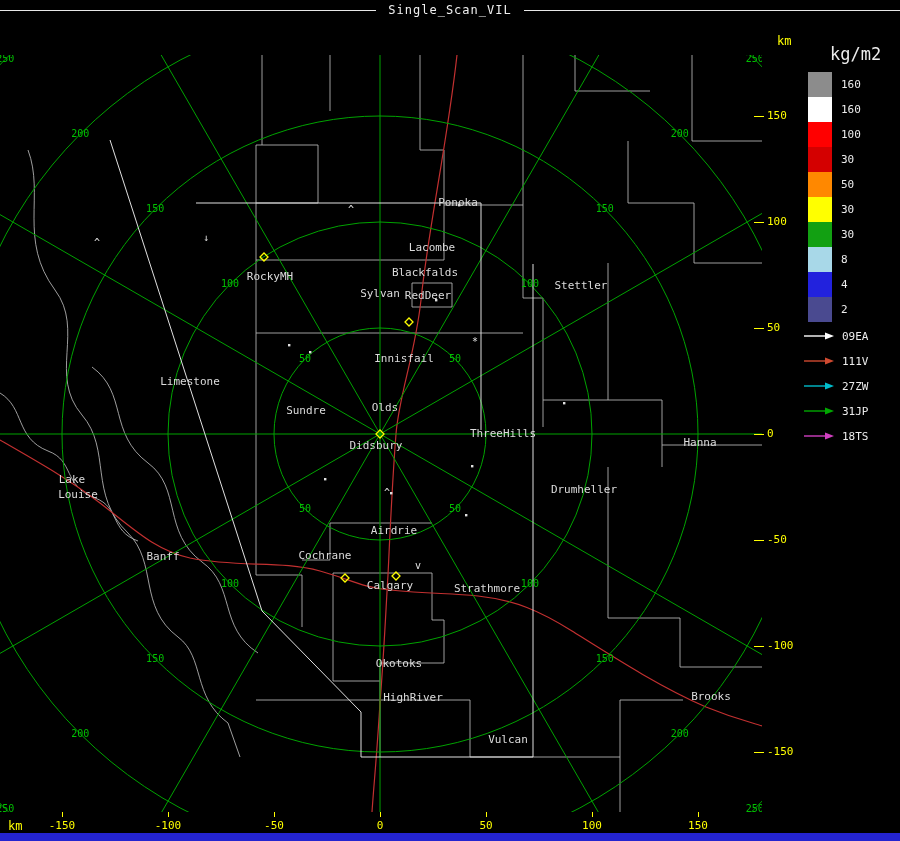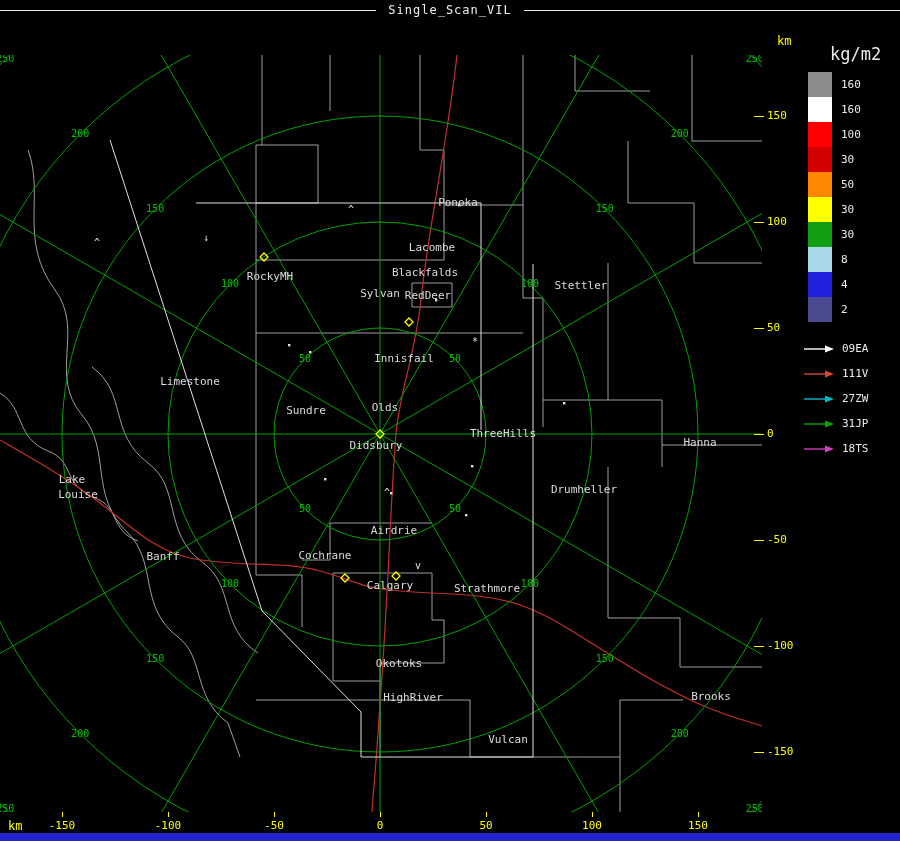--- a/index.html
+++ b/index.html
@@ -18,21 +18,21 @@
   .btick{position:absolute;top:0;width:1px;height:5px;background:#ffff00;}
   .blabel{position:absolute;top:7px;width:44px;text-align:center;color:#ffff00;font-size:11px;}
   .km-bottom{position:absolute;left:8px;top:7px;color:#ffff00;font-size:12px;}
   #panel{position:absolute;left:800px;top:30px;width:100px;height:800px;}
   .cb-unit{position:absolute;left:30px;top:14px;color:#ececec;font-size:17px;}
   #colorbar{position:absolute;left:8px;top:42px;}
   .cb-row{display:flex;align-items:center;height:25px;text-align:center;}
   .cb-swatch{width:24px;height:25px;}
   .cb-label{margin-left:9px;color:#ececec;font-size:11px;}
   #sites{position:absolute;left:2px;top:300px;}
-  .site-row{display:flex;align-items:flex-end;height:25px;}
+  .site-row{display:flex;align-items:flex-start;height:25px;}
   .site-label{margin-left:6px;color:#ececec;font-size:11px;}
   #bottom-bar{position:absolute;left:0;top:833px;width:900px;height:8px;background:#2424d0;}
 </style>
 </head>
 <body>
 
 <div id="screen">
 
   <div class="titlebar">
     <div class="tline"></div>

